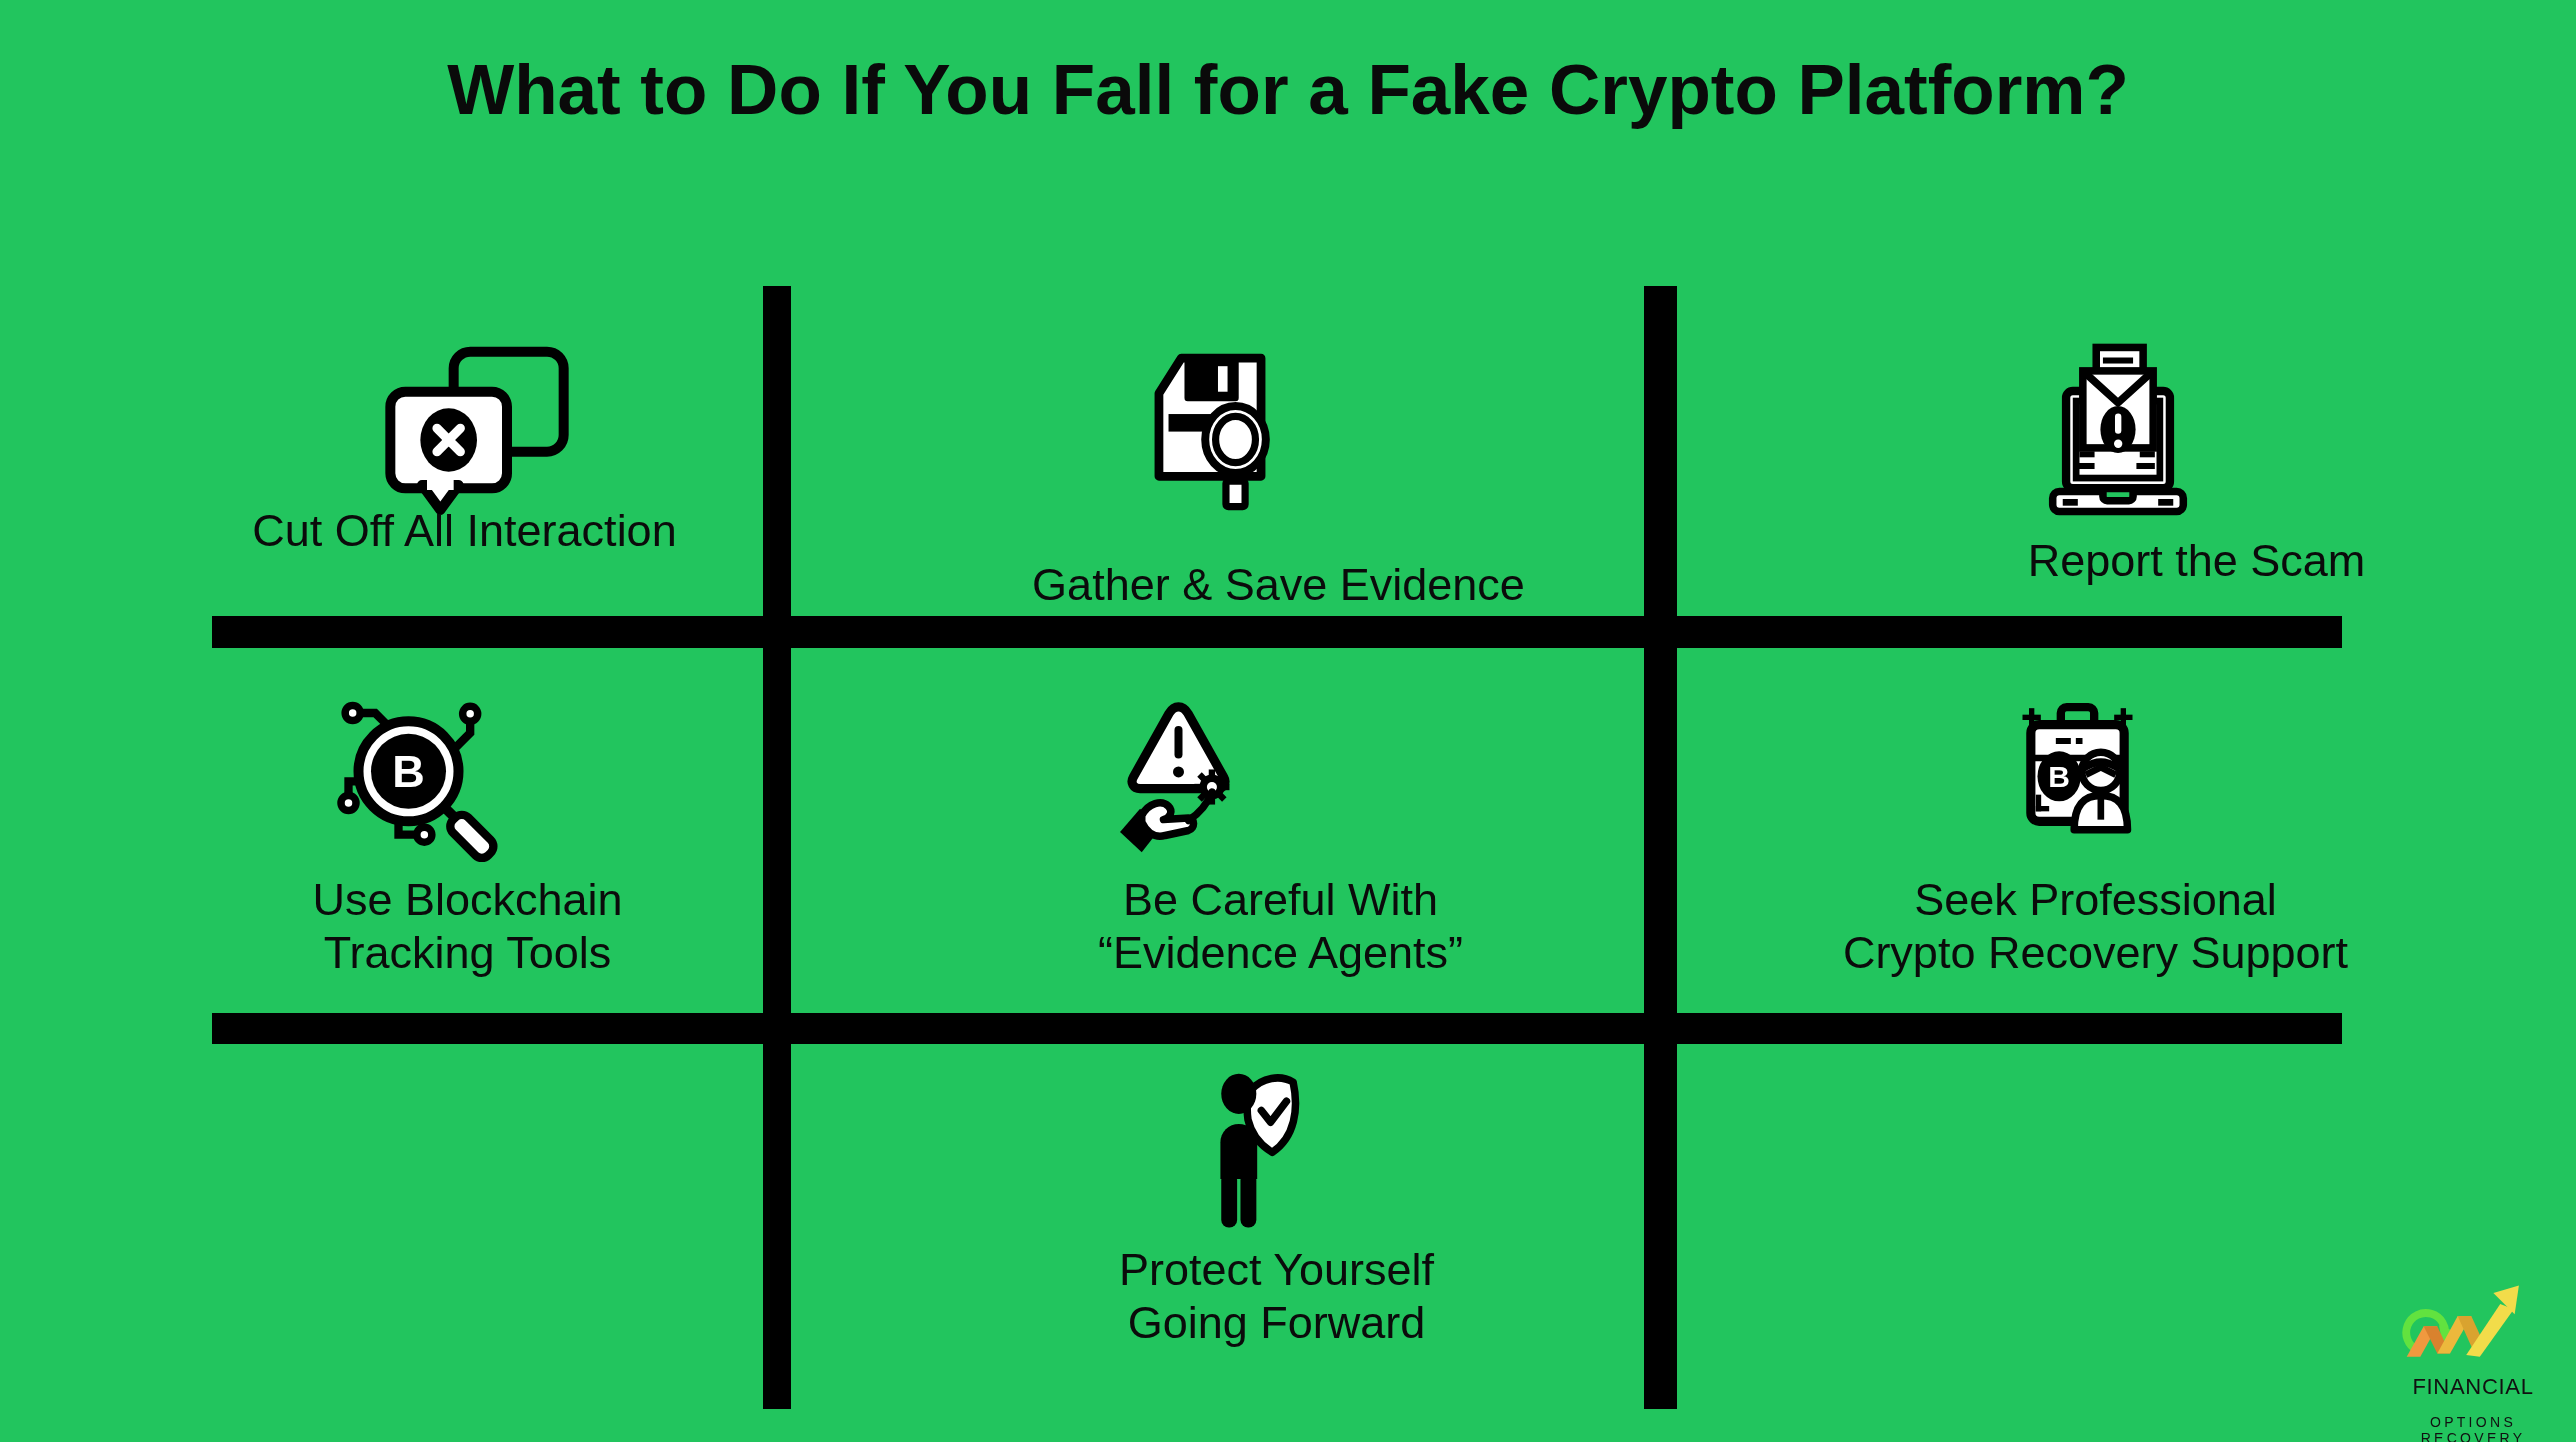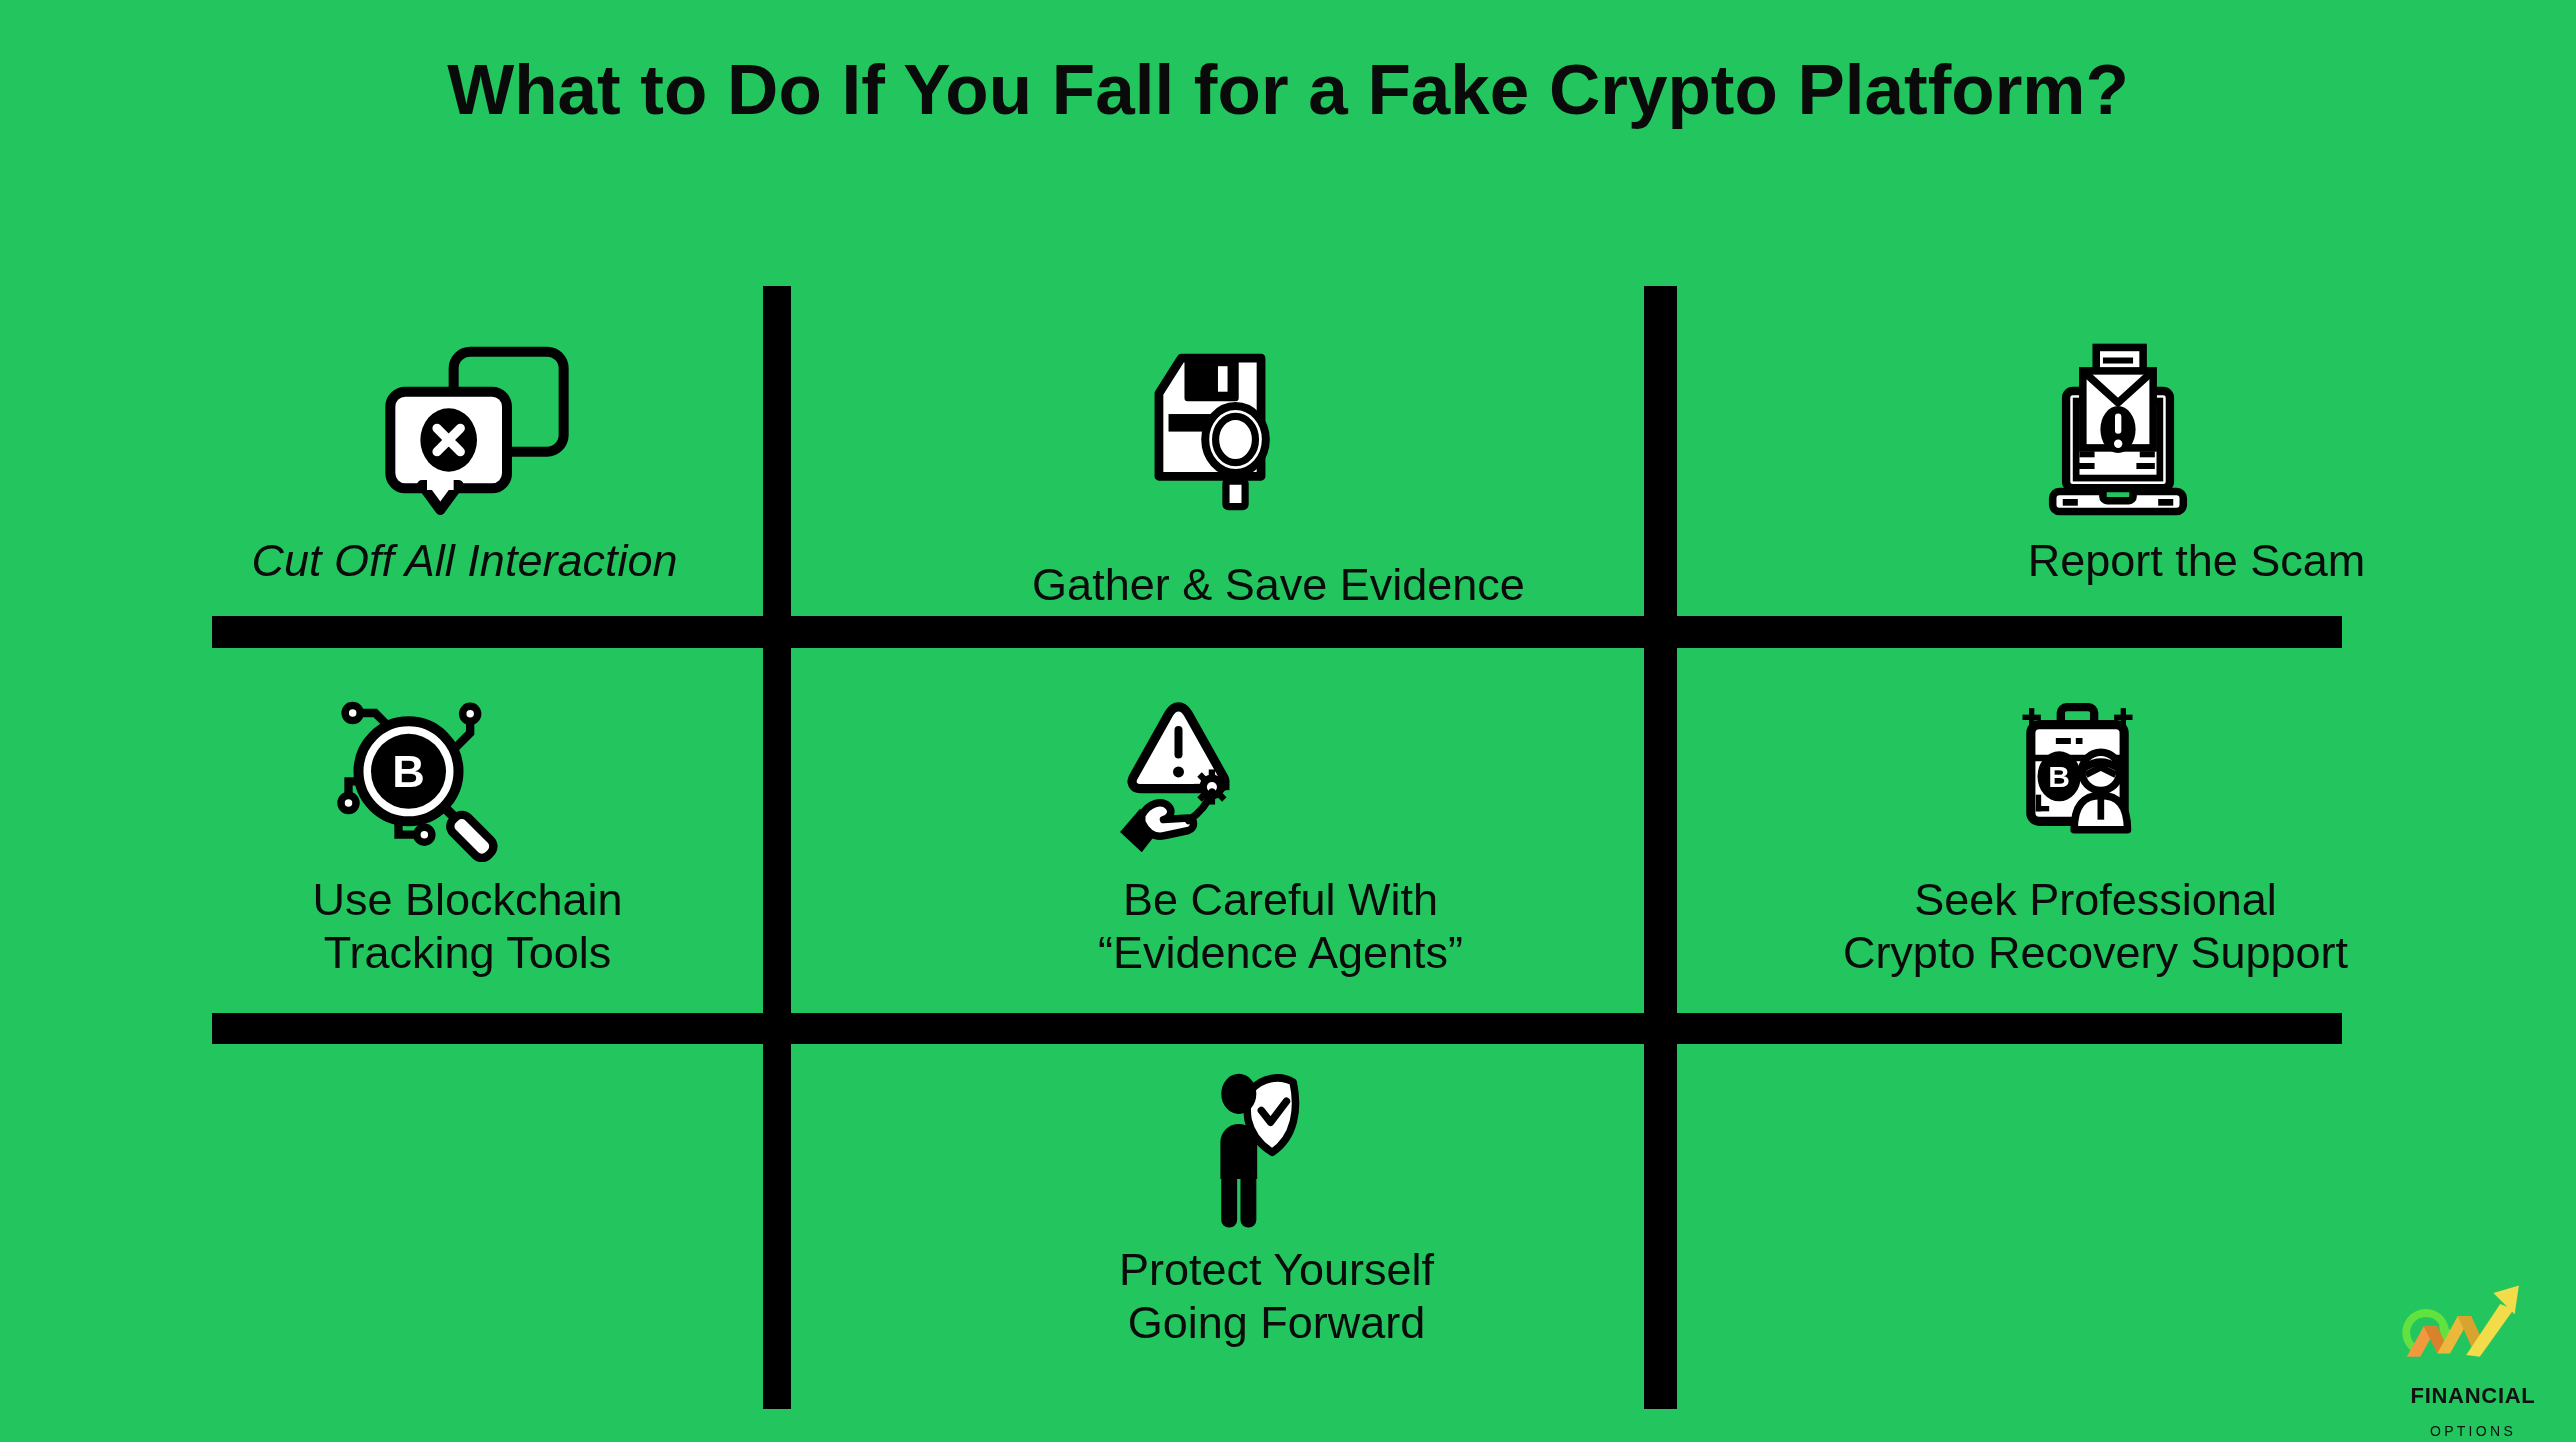--- a/index.html
+++ b/index.html
@@ -39,40 +39,40 @@
   .i7{left:1197px;top:1067px;width:107px; height:174px;}
   
   .label{
     position:absolute;
     text-align:center;
     font-size:45px;
     line-height:53px;
     color:#0b0b0b;
     white-space:nowrap;
   }
-  .l1{left:164px; top:534px; width:601px;font-style:italic;}
+  .l1{left:164px; top:504px; width:601px;}
   .l2{left:978px;top:534px; width:601px;margin-top:24px;}
   .l3{left:1896px;top:534px; width:601px;}
   .l4{left:167px; top:873px;width:601px;}
   .l5{left:980px;top:873px;width:601px;}
   .l6{left:1795px;top:873px;width:601px;}
   .l7{left:976px;top:1243px;width:601px;}
   
   .logo{
     position:absolute;
     left:2398px; top:1282px; width:150px;
     text-align:center;
   }
   .logo-arrow{display:block;margin:0 auto;}
   .logo-name{
     font-size:22px;
-    font-weight:bold;
+    font-weight:normal;
     letter-spacing:0.7px;
     color:#111;
-    margin-top:16px;
+    margin-top:7px;
   }
   .logo-sub{
     font-size:14px;
     font-weight:normal;
     letter-spacing:3.3px;
     color:#111;
     margin-top:14px;
   }
 </style>
 </head>

